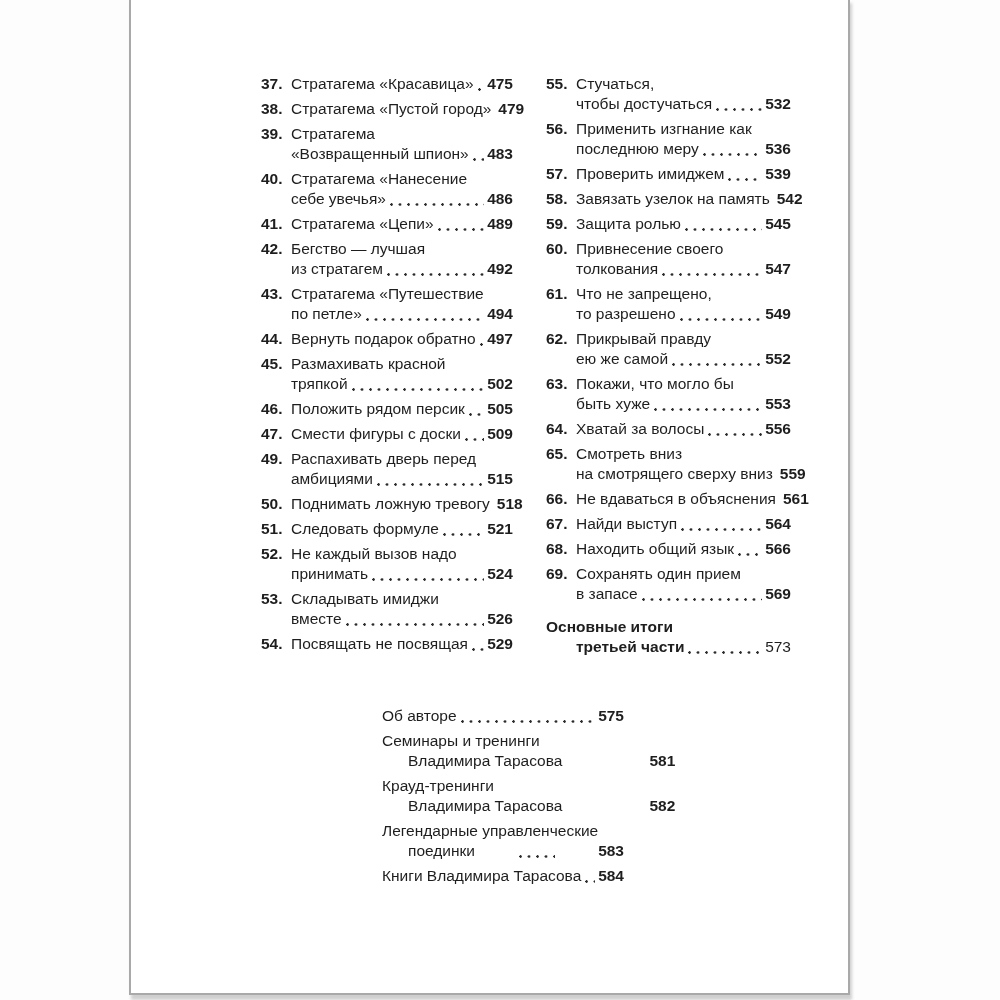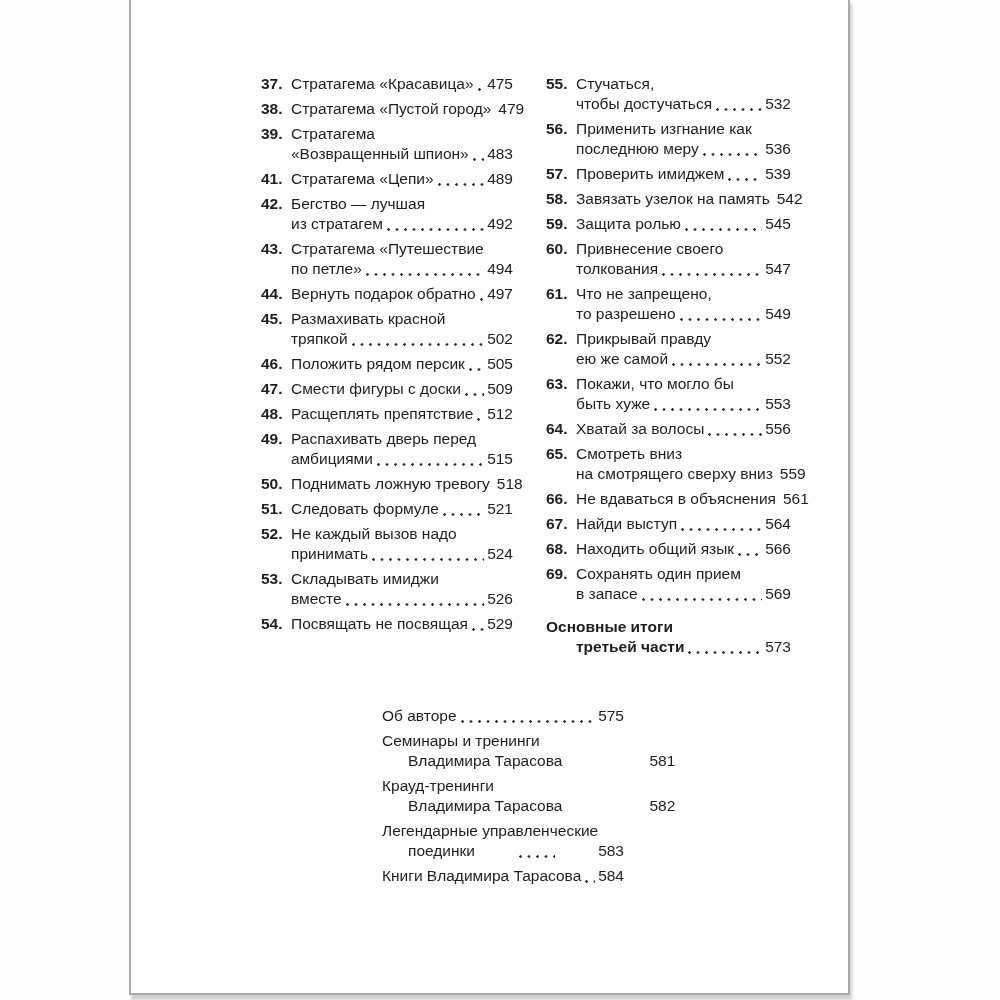--- a/index.html
+++ b/index.html
@@ -22,21 +22,21 @@
   .num{flex:0 0 30px;font-weight:700;}
   .body{flex:1 1 auto;min-width:0;}
   .line{display:flex;}
   .txt{white-space:nowrap;}
   .leader{
     flex:1 1 auto;min-width:0;height:3px;align-self:flex-end;
     margin:0 3px 3.5px 4px;
     background-image:radial-gradient(circle at 1.5px 1.5px,#2b2b2b 1.05px,rgba(0,0,0,0) 1.5px);
     background-size:8.5px 3px;background-repeat:repeat-x;
   }
-  .pg{white-space:nowrap;}
+  .pg{white-space:nowrap;font-weight:bold;}
   .entry.summary{margin-top:13px;font-weight:700;text-align:right;}
   .entry.summary .pg{font-weight:400;}
   .noindent-body .cont{padding-left:30px;}
   #back-matter{
     position:absolute;left:251px;top:706px;width:242px;
     font-size:15.5px;line-height:20px;color:#1e1e1e;text-align:right;
   }
   #back-matter .cont{padding-left:26px;gap:40px;}
 </style>
 </head>
@@ -71,20 +71,33 @@
             <span class="txt">Стратагема</span>
           </div>
           <div class="line cont">
             <span class="txt">«Возвращенный шпион»</span>
             <span class="leader"></span>
             <span class="pg">483</span>
           </div>
         </div>
       </div>
       <div class="entry">
+        <span class="num">40.</span>
+        <div class="body">
+          <div class="line">
+            <span class="txt">Стратагема «Нанесение</span>
+          </div>
+          <div class="line cont">
+            <span class="txt">себе увечья»</span>
+            <span class="leader"></span>
+            <span class="pg">486</span>
+          </div>
+        </div>
+      </div>
+      <div class="entry">
         <span class="num">41.</span>
         <div class="body">
           <div class="line">
             <span class="txt">Стратагема «Цепи»</span>
             <span class="leader"></span>
             <span class="pg">489</span>
           </div>
         </div>
       </div>
       <div class="entry">
@@ -146,30 +159,20 @@
           </div>
         </div>
       </div>
       <div class="entry">
         <span class="num">47.</span>
         <div class="body">
           <div class="line">
             <span class="txt">Смести фигуры с доски</span>
             <span class="leader"></span>
             <span class="pg">509</span>
-          </div>
-        </div>
-      </div>
-      <div class="entry">
-        <span class="num">48.</span>
-        <div class="body">
-          <div class="line">
-            <span class="txt">Расщеплять препятствие</span>
-            <span class="leader"></span>
-            <span class="pg">512</span>
           </div>
         </div>
       </div>
       <div class="entry">
         <span class="num">49.</span>
         <div class="body">
           <div class="line">
             <span class="txt">Распахивать дверь перед</span>
           </div>
           <div class="line cont">

